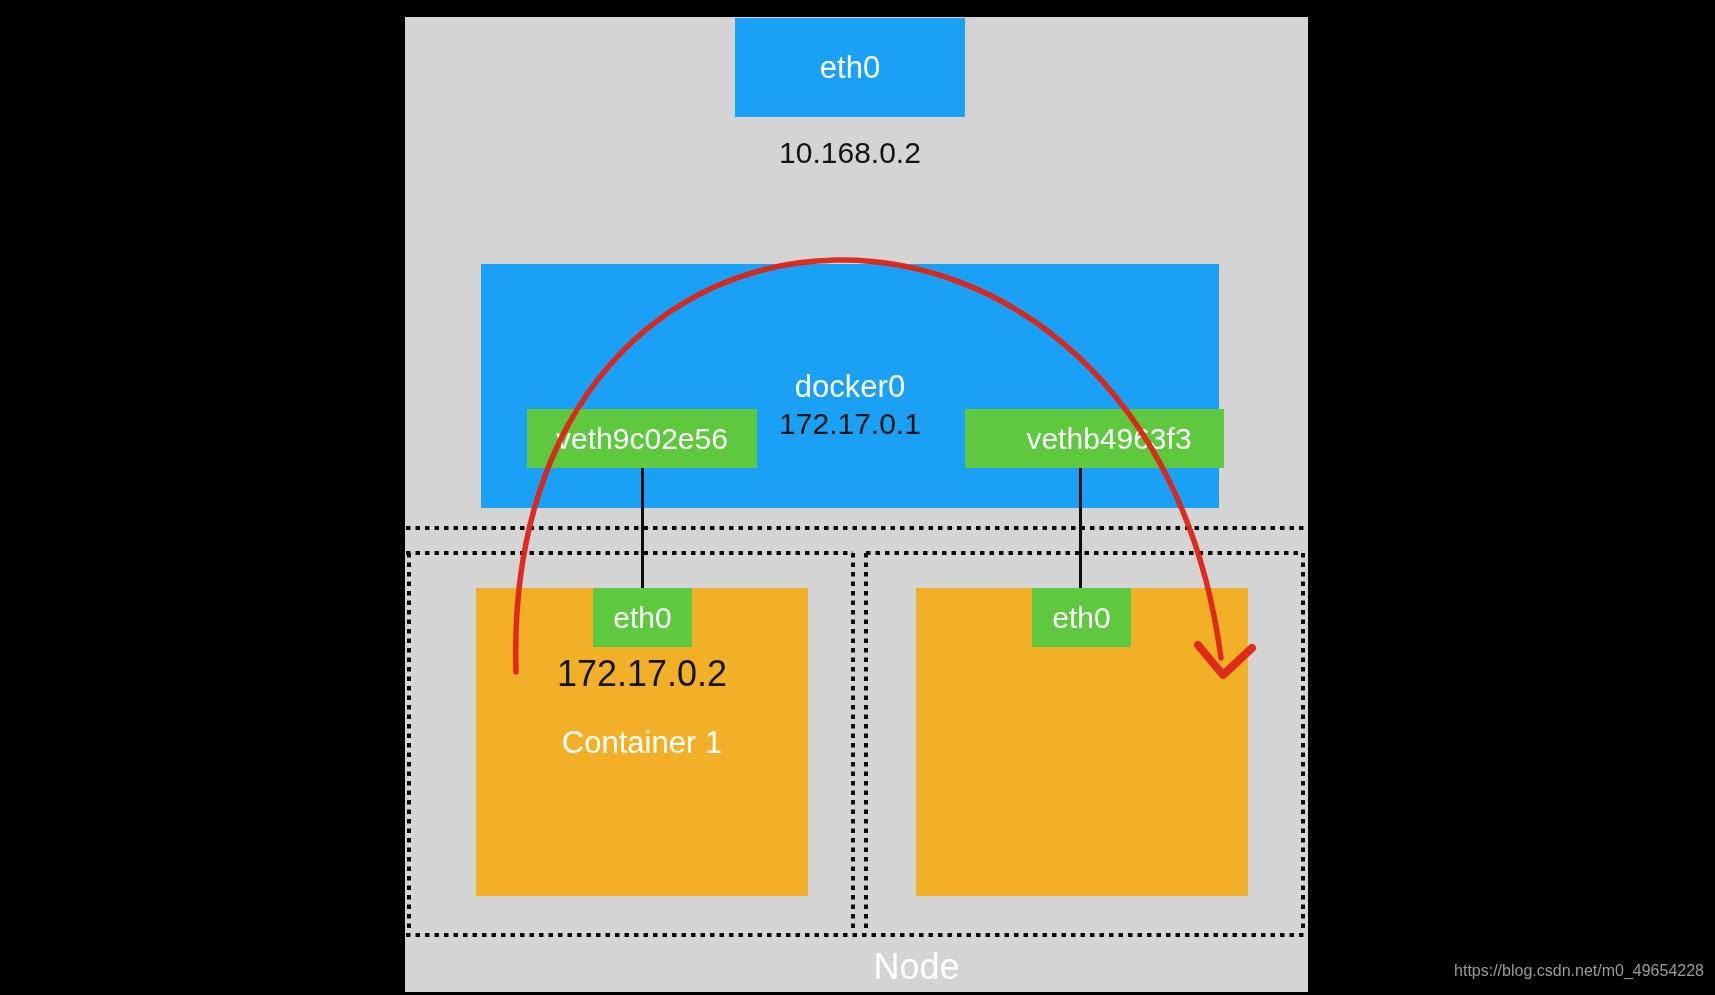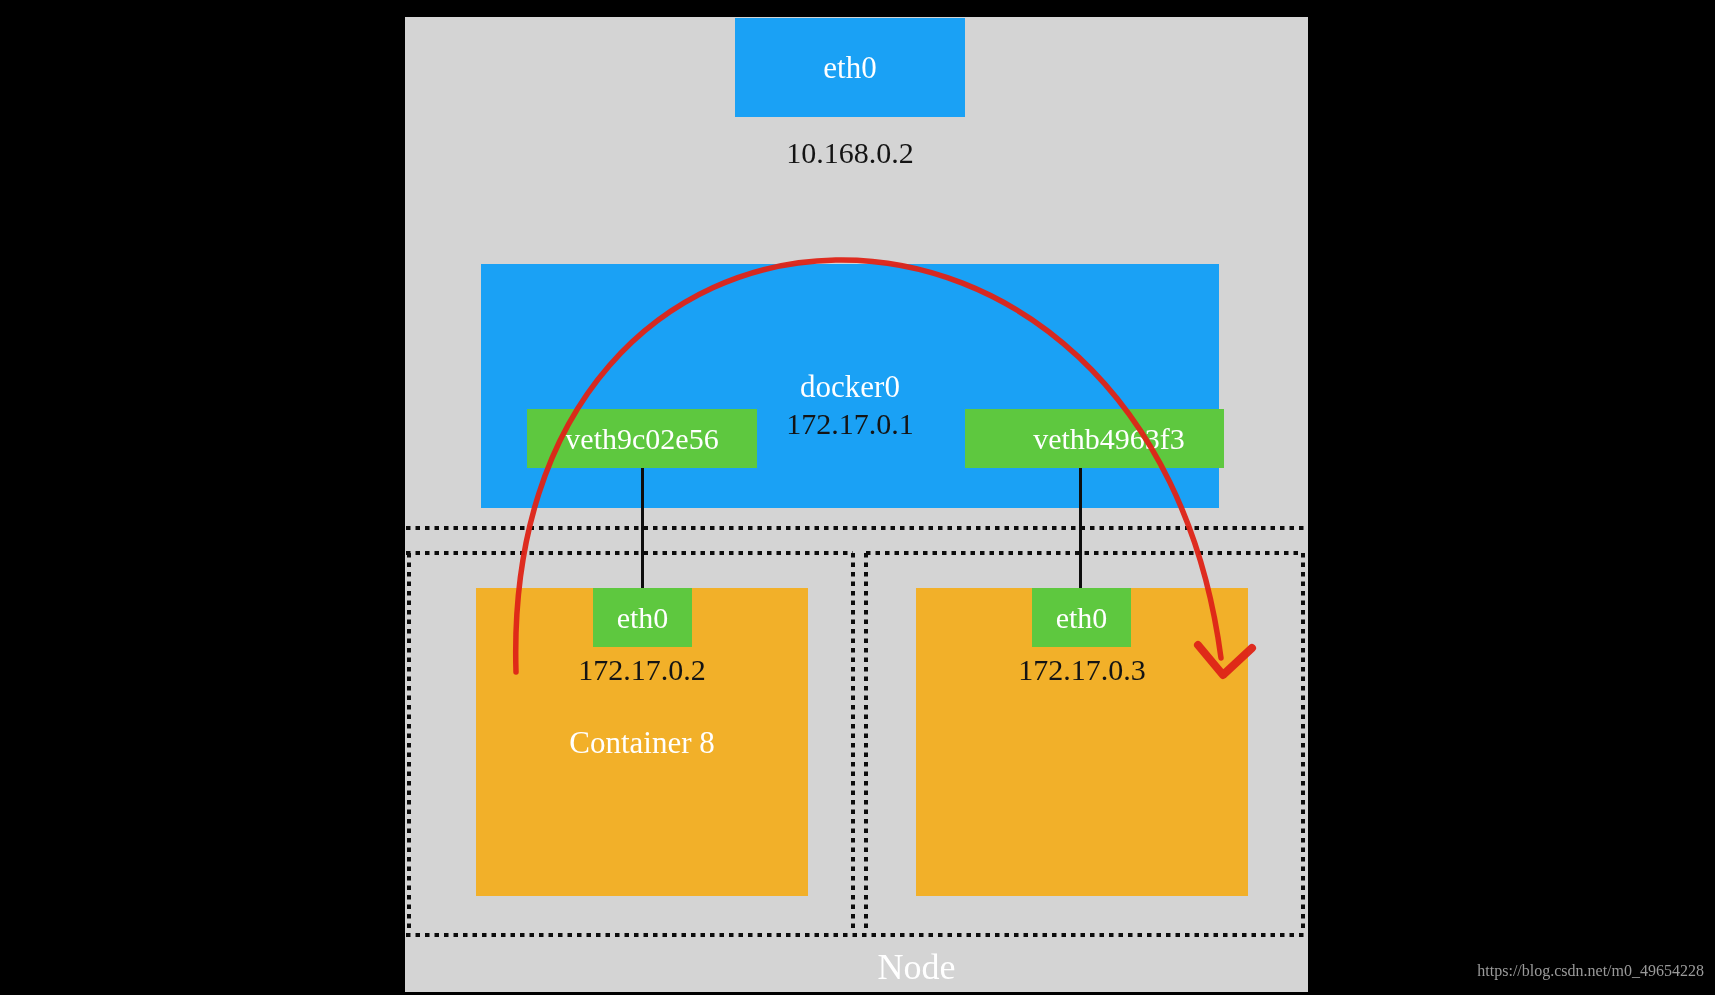--- a/index.html
+++ b/index.html
@@ -11,21 +11,21 @@
     --line-black:#0d0d0d;
     --text-dark:#141414;
     --watermark-gray:#9a9a9a;
   }
   html,body{margin:0;padding:0;background:#000;}
   #stage{
     position:relative;
     width:1715px;height:995px;
     background:#000;
     overflow:hidden;
-    font-family:Liberation Serif, serif;
+    font-family:Liberation Sans, sans-serif;
   }
   .abs{position:absolute;}
   #node-panel{
     left:405px;top:17px;width:903px;height:975px;
     background:var(--panel);
   }
   .blue-box{
     background:var(--interface-blue);
     display:flex;align-items:center;justify-content:center;
     color:#fff;
@@ -63,21 +63,21 @@
     background:var(--veth-green);
     display:flex;align-items:center;justify-content:center;
     color:#fff;font-size:30px;
   }
   #container-1-box .c-eth{left:117px;}
   #container-2-box .c-eth{left:116px;}
   #container-1-box{left:476px;}
   #container-2-box{left:916px;}
   .c-ip{
     position:absolute;left:0;top:65px;width:100%;
-    text-align:center;font-size:30px;color:var(--text-dark);
+    text-align:center;font-size:36px;color:var(--text-dark);
   }
   .c-name{
     position:absolute;left:0;top:137px;width:100%;
     text-align:center;font-size:31px;color:#fff;
   }
   #node-label{
     left:405px;top:946px;width:1023px;
     text-align:center;font-size:36px;color:#fff;
   }
   #watermark{
@@ -113,28 +113,27 @@
   </div>
   <div id="veth-port-2" class="abs veth-box">
     <span>vethb4963f3</span>
   </div>
 
   <div id="container-1-box" class="abs container-box">
     <div class="c-eth">
       <span>eth0</span>
     </div>
     <div class="c-ip">172.17.0.2</div>
-    <div class="c-name">Container 8</div>
+    <div class="c-name">Container 1</div>
   </div>
 
   <div id="container-2-box" class="abs container-box">
     <div class="c-eth">
       <span>eth0</span>
     </div>
-    <div class="c-ip">172.17.0.3</div>
   </div>
 
   <div id="node-label" class="abs">Node</div>
 
   <div id="watermark" class="abs">https://blog.csdn.net/m0_49654228</div>
 
   <svg id="overlay" viewBox="0 0 1715 995">
 
     <path d="M642.5 468 V588" stroke="#0d0d0d" stroke-width="3" fill="none"></path>
     <path d="M1080.5 468 V588" stroke="#0d0d0d" stroke-width="3" fill="none"></path>

